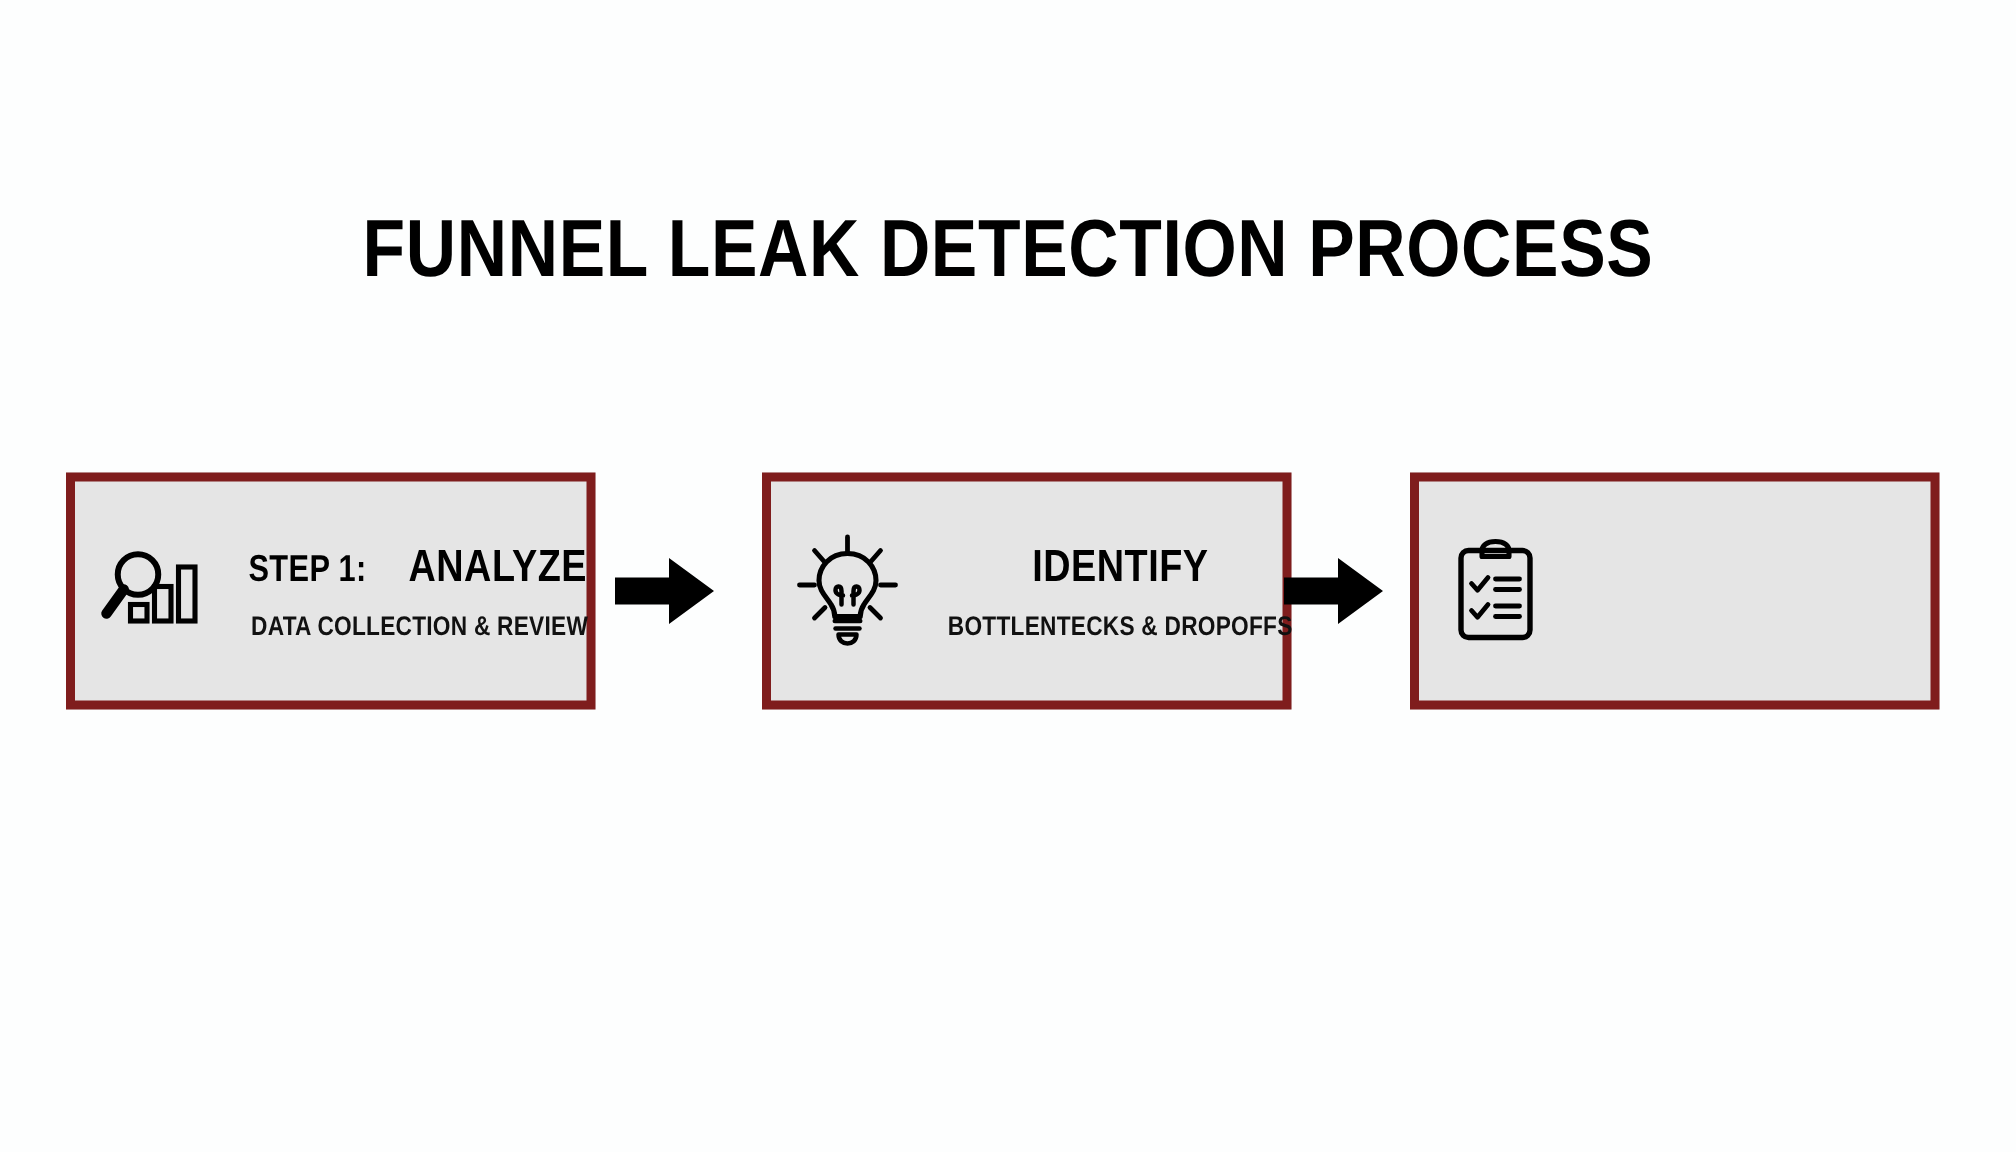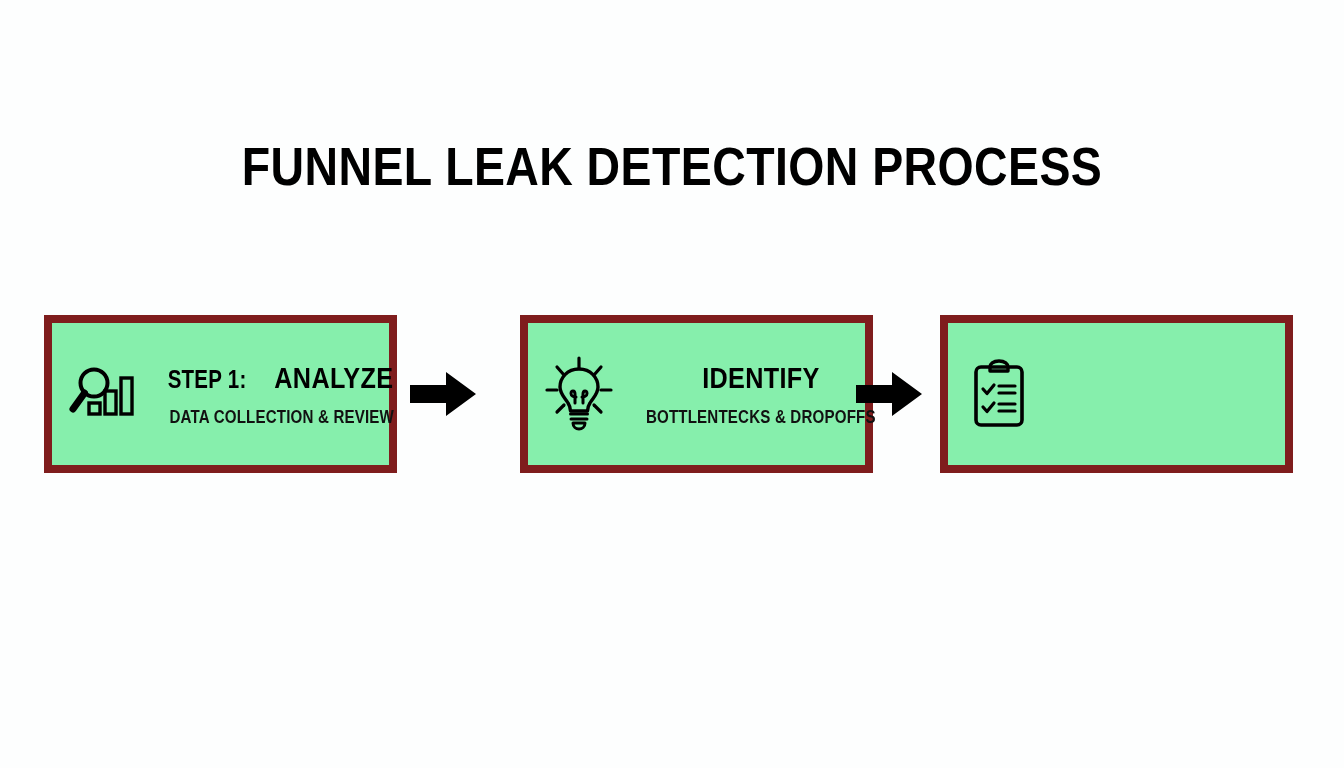--- a/index.html
+++ b/index.html
@@ -40,26 +40,26 @@
     top: 315px;
     width: 1256px;
     height: 160px;
   }
 
   .step-box {
     position: absolute;
     top: 0;
     width: 353px;
     height: 158px;
-    border: 8px solid #7f1d1d;
-    background: #86efac;
+    border: 6px solid #7f1d1d;
+    background: #e5e5e5;
     box-sizing: border-box;
   }
   .step-box.box1 { left: 0px; }
-  .step-box.box2 { left: 476px; }
+  .step-box.box2 { left: 464px; }
   .step-box.box3 { left: 896px; }
 
   .box-inner {
     position: absolute;
     left: 0;
     top: 0;
     width: 100%;
     height: 100%;
     display: flex;
     flex-direction: row;

